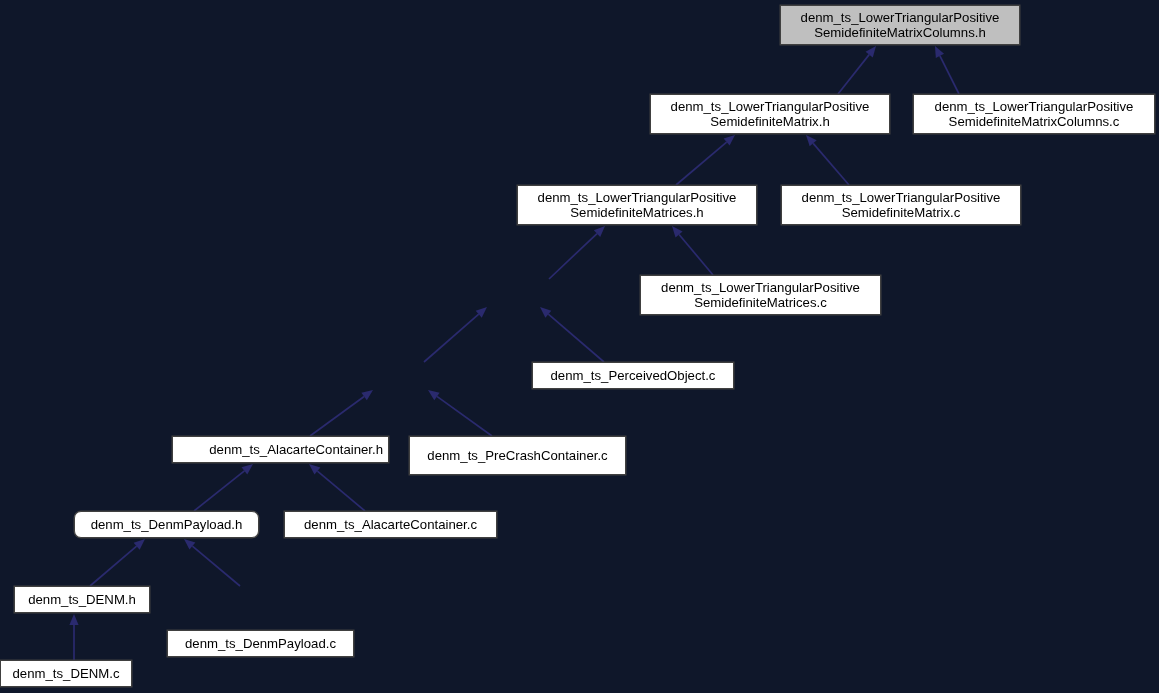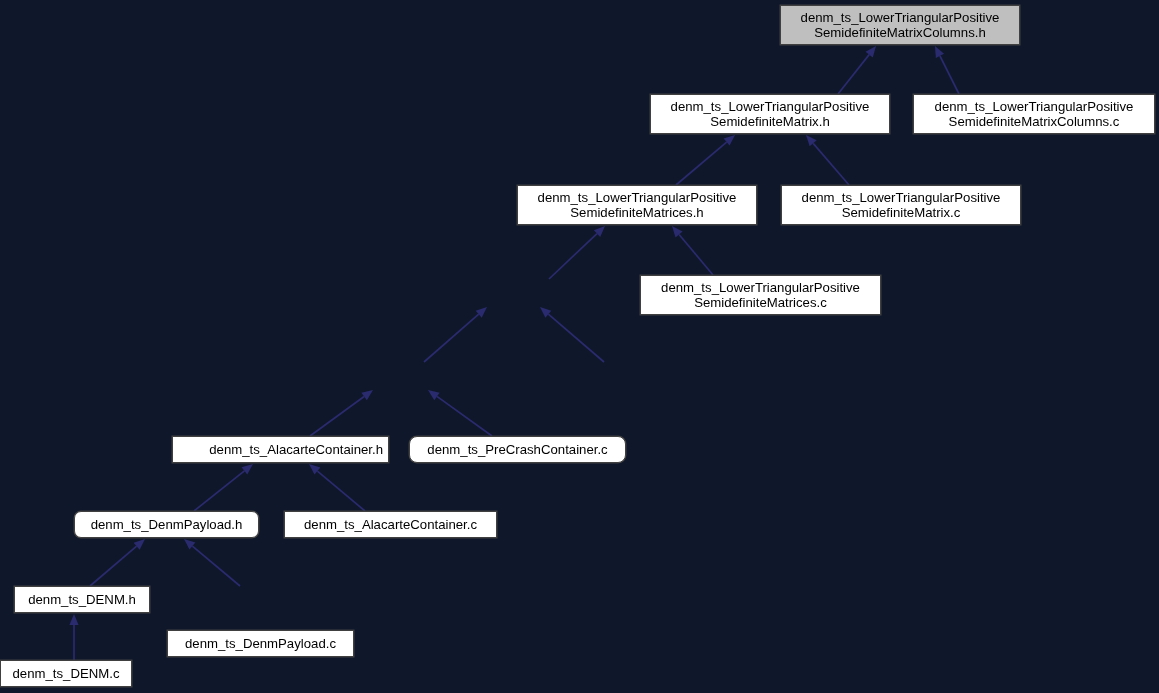--- a/index.html
+++ b/index.html
@@ -93,20 +93,21 @@
     <div class="gnode" style="left: 650px; top: 94px; width: 240px; height: 40px;"><span class="nlabel">denm_ts_LowerTriangularPositive
 SemidefiniteMatrix.h</span></div>
     <div class="gnode" style="left: 913px; top: 94px; width: 242px; height: 40px;"><span class="nlabel">denm_ts_LowerTriangularPositive
 SemidefiniteMatrixColumns.c</span></div>
     <div class="gnode" style="left: 517px; top: 185px; width: 240px; height: 40px;"><span class="nlabel">denm_ts_LowerTriangularPositive
 SemidefiniteMatrices.h</span></div>
     <div class="gnode" style="left: 781px; top: 185px; width: 240px; height: 40px;"><span class="nlabel">denm_ts_LowerTriangularPositive
 SemidefiniteMatrix.c</span></div>
     <div class="gnode" style="left: 640px; top: 275px; width: 241px; height: 40px;"><span class="nlabel">denm_ts_LowerTriangularPositive
 SemidefiniteMatrices.c</span></div>
+    <div class="gnode" style="left: 532px; top: 362px; width: 202px; height: 27px;"><span class="nlabel">denm_ts_PerceivedObject.c</span></div>
     <div class="gnode" style="left: 172px; top: 436px; width: 217px; height: 27px; justify-content: flex-end;"><span class="nlabel">denm_ts_AlacarteContainer.h</span></div>
-    <div class="gnode" style="left: 409px; top: 436px; width: 217px; height: 27px; border-radius: 8px;"><span class="nlabel">denm_ts_PreCrashContainer.c</span></div>
+    <div class="gnode" style="left: 409px; top: 436px; width: 217px; height: 39px;"><span class="nlabel">denm_ts_PreCrashContainer.c</span></div>
     <div class="gnode" style="left: 74px; top: 511px; width: 185px; height: 27px; border-radius: 7px;"><span class="nlabel">denm_ts_DenmPayload.h</span></div>
     <div class="gnode" style="left: 284px; top: 511px; width: 213px; height: 27px;"><span class="nlabel">denm_ts_AlacarteContainer.c</span></div>
     <div class="gnode" style="left: 7px; top: 586px; width: 136px; height: 27px; margin-left: 7px;"><span class="nlabel">denm_ts_DENM.h</span></div>
     <div class="gnode" style="left: 167px; top: 586px; width: 187px; height: 27px; margin-top: 44px;"><span class="nlabel">denm_ts_DenmPayload.c</span></div>
     <div class="gnode" style="left: 0; top: 660px; width: 132px; height: 27px;"><span class="nlabel">denm_ts_DENM.c</span></div>
   </div>
 
 </body></html>

